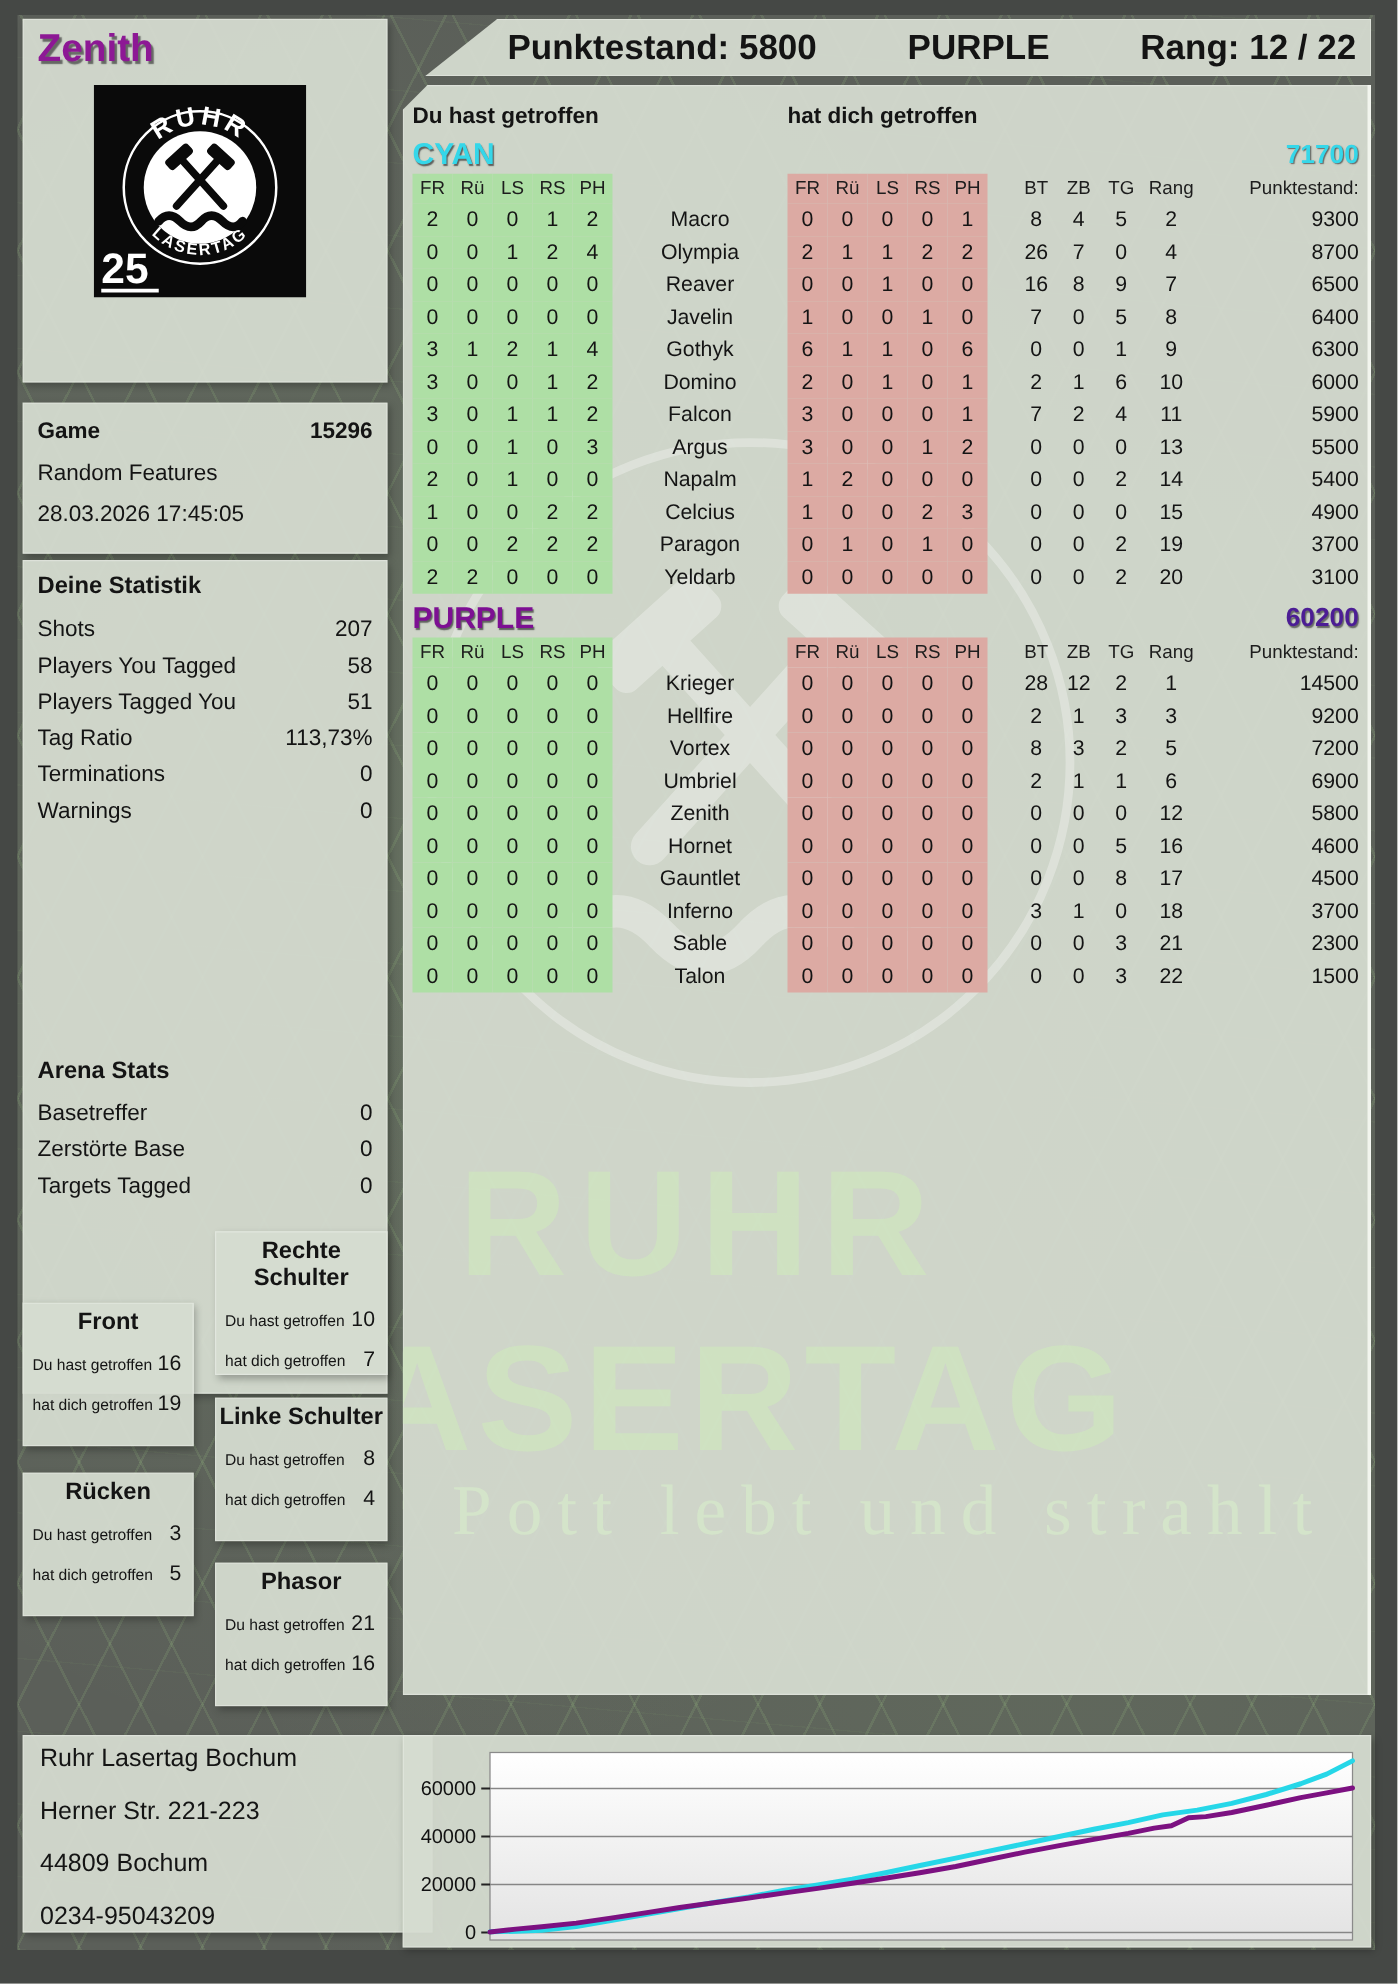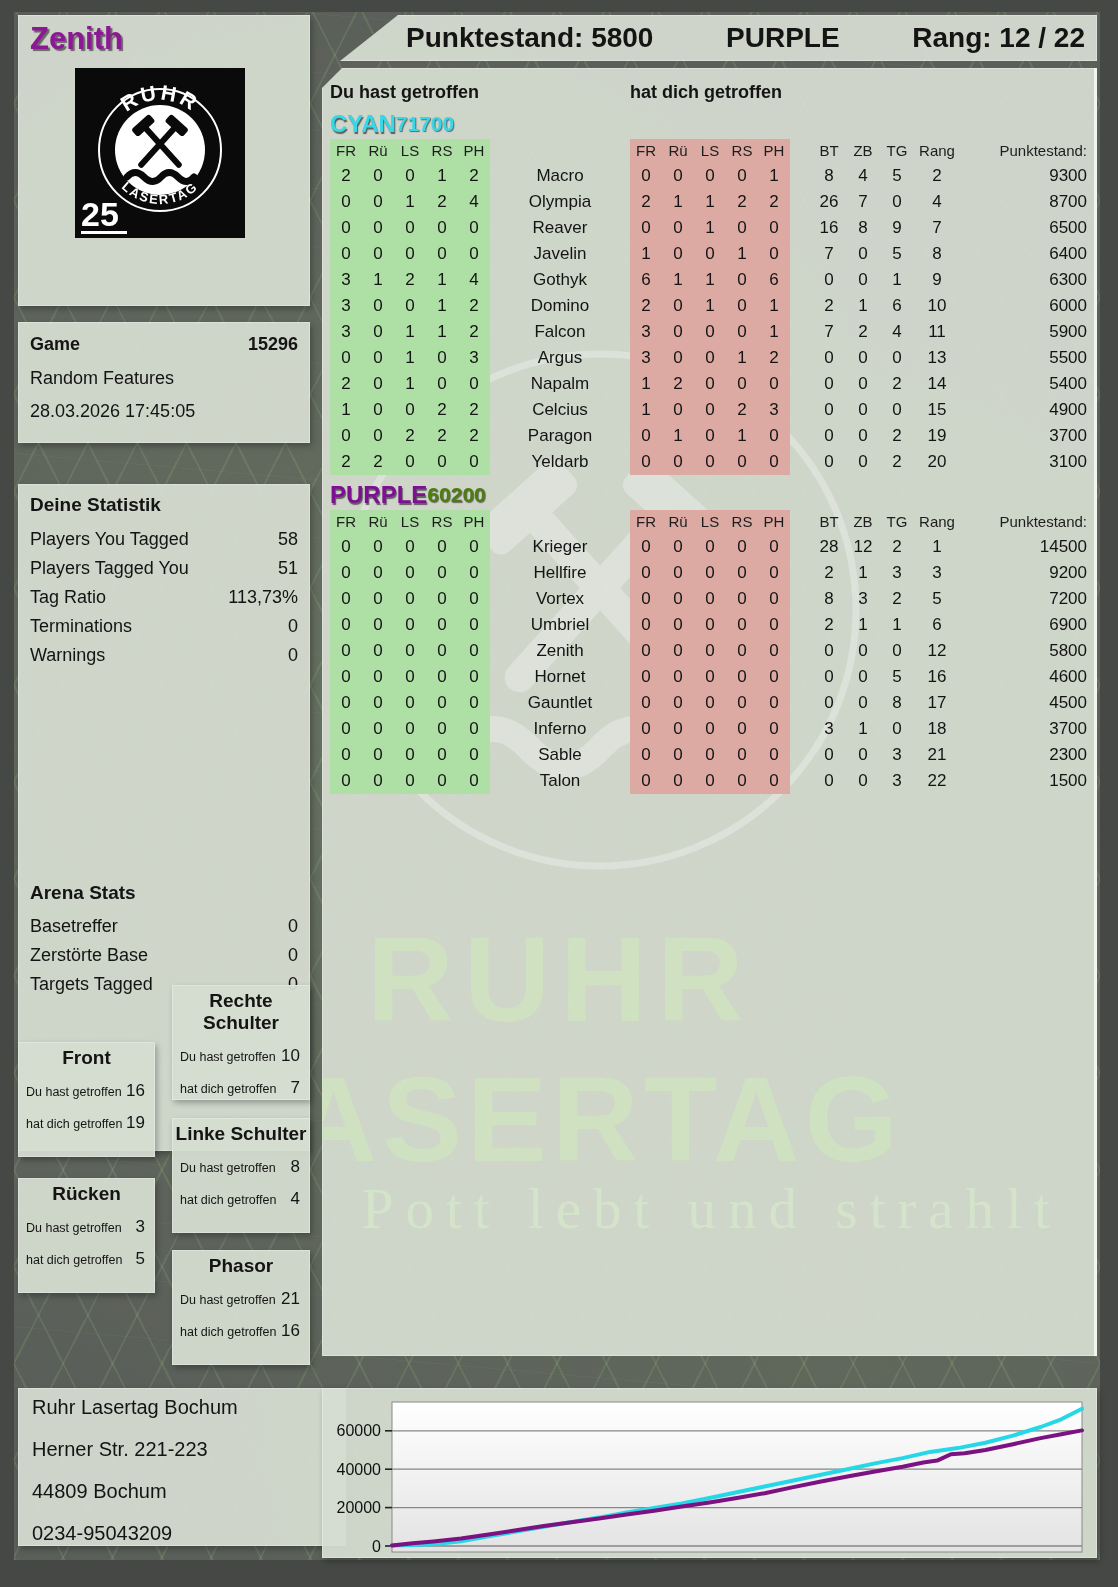--- a/index.html
+++ b/index.html
@@ -16,21 +16,21 @@
       repeating-linear-gradient(5deg, rgba(150,200,120,0.05) 0 1px, transparent 1px 58px);}
   .panel{position:absolute;background:rgba(214,220,208,0.94);
     box-shadow:inset 0 0 0 1px rgba(255,255,255,0.30), 2px 3px 6px rgba(0,0,0,0.28);}
   
   #panel-player{left:18px;top:15px;width:292px;height:291px;}
   #player-name{position:absolute;left:12px;top:6px;font-size:31px;font-weight:bold;color:#8d1895;
     text-shadow:2px 2px 1px rgba(45,45,45,0.65);}
   #logo{position:absolute;left:57px;top:53px;width:170px;height:170px;}
   #panel-game{left:18px;top:322px;width:292px;height:121px;}
   .kv{position:absolute;left:12px;right:12px;display:flex;justify-content:space-between;font-size:18px;align-items:center;}
-  #panel-stats{left:18px;top:448px;width:292px;height:667px;margin-top:36px;}
+  #panel-stats{left:18px;top:448px;width:292px;height:667px;}
   .sec-title{position:absolute;left:12px;font-size:19px;font-weight:bold;}
   .rows-abs{position:absolute;left:12px;right:12px;}
   .stat-row{display:flex;justify-content:space-between;font-size:18px;height:29px;line-height:29px;}
   
   .hitpanel{width:138px;height:115px;}
   #p-front{left:18px;top:1042px;width:137px;}
   #p-ruecken{left:18px;top:1178px;width:137px;}
   #p-rechte{left:172px;top:985px;}
   #p-linke{left:172px;top:1118px;}
   #p-phasor{left:172px;top:1250px;}
@@ -55,21 +55,21 @@
   #wm-ruhr{left:45px;top:842px;font-size:120px;font-weight:bold;letter-spacing:10px;color:rgba(206,233,188,0.60);}
   #wm-laser{left:-110px;top:982px;font-size:120px;font-weight:bold;letter-spacing:5px;color:rgba(206,233,188,0.60);}
   #wm-slogan{left:-108px;top:1108px;font-family:"Liberation Serif",serif;font-size:57px;letter-spacing:12px;color:rgba(216,240,202,0.55);}
   #tables-wrap{position:relative;z-index:2;}
   .grid-row{display:grid;grid-template-columns:repeat(5,32px) 140px repeat(5,32px) 22px 34px 34px 34px 46px 1fr;
     padding:0 10px 0 8px;}
   #hit-labels{margin-top:12px;height:24px;line-height:24px;}
   .hl{font-size:18px;font-weight:bold;white-space:nowrap;}
   .hl.given{grid-column:1/7;}
   .hl.taken{grid-column:7/13;}
-  .team-head{display:flex;align-items:center;height:30px;padding:0 10px 0 8px;margin-top:5px;}
+  .team-head{display:flex;justify-content:space-between;align-items:center;height:30px;padding:0 10px 0 8px;margin-top:5px;gap:16px;}
   .team-name{font-size:24px;font-weight:bold;text-shadow:1px 2px 1px rgba(55,55,55,0.75);}
   .team-score{font-size:21px;font-weight:bold;text-shadow:1px 1px 1px rgba(55,55,55,0.7);}
   .trow{height:26px;line-height:26px;font-size:17px;}
   .trow.h{height:24px;line-height:24px;font-size:15px;color:#1d1d1d;}
   .c{text-align:center;}
   .c.g{background:#aedfa5;}
   .c.r{background:#dcaaa3;}
   .pk{text-align:right;}
   
   #panel-chart{left:322px;top:1388px;width:775px;height:170px;}
@@ -123,20 +123,24 @@
       </div>
     <div class="kv" style="top:79px;">
         <span>28.03.2026 17:45:05</span>
       </div>
   </div>
 
   <div class="panel" id="panel-stats">
     <div class="sec-title" style="top:10px;">Deine Statistik</div>
     <div class="rows-abs" style="top:41px;" id="stats-rows">
         <div class="stat-row">
+          <span>Shots</span>
+          <span>207</span>
+        </div>
+        <div class="stat-row">
           <span>Players You Tagged</span>
           <span>58</span>
         </div>
         <div class="stat-row">
           <span>Players Tagged You</span>
           <span>51</span>
         </div>
         <div class="stat-row">
           <span>Tag Ratio</span>
           <span>113,73%</span>
@@ -514,21 +518,21 @@
               <div class="c">0</div>
               <div class="c">0</div>
               <div class="c">2</div>
               <div class="c">20</div>
               <div class="pk">3100</div>
             </div>
           </div>
           <div class="team">
             <div class="team-head">
               <span class="team-name" style="color: rgb(125, 15, 147);">PURPLE</span>
-              <span class="team-score" style="color: #4d7c0f;">60200</span>
+              <span class="team-score" style="color: #4c1d95;">60200</span>
             </div>
             <div class="grid-row trow h">
               <div class="c g">FR</div>
               <div class="c g">Rü</div>
               <div class="c g">LS</div>
               <div class="c g">RS</div>
               <div class="c g">PH</div>
               <div class="c"></div>
               <div class="c r">FR</div>
               <div class="c r">Rü</div>

